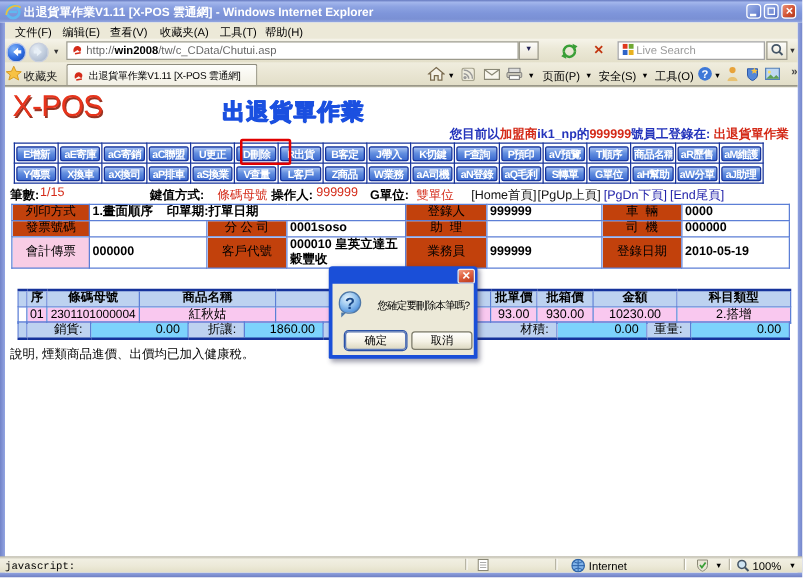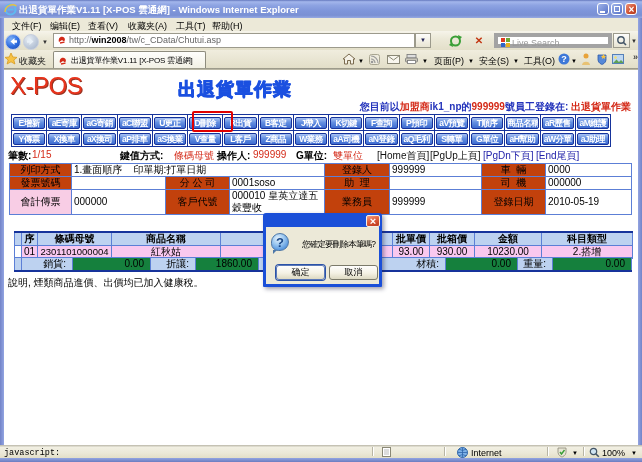--- a/index.html
+++ b/index.html
@@ -21,21 +21,21 @@
 #menubar{left:4px;top:18px;width:634px;height:13px;font-size:9px;color:#000;}
 .menuitem{position:absolute;top:2px;}
 #addrrow{left:4px;top:31px;width:634px;height:19px;background:linear-gradient(180deg,#F6F4EA,#ECE9D8 40%,#E3DFC9);}
 #backbtn{left:5px;top:34px;width:16px;height:16px;border-radius:50%;background:radial-gradient(circle at 35% 30%,#7FB2F8,#2E6CE0 55%,#1746A8);border:1px solid #B9C6E8;color:#fff;font-size:10px;line-height:13px;text-align:center;font-weight:bold;}
 #fwdbtn{left:23px;top:34px;width:16px;height:16px;border-radius:50%;background:radial-gradient(circle at 35% 30%,#E8EEF4,#BFCBDC 55%,#9FAEC6);border:1px solid #C8CFDE;color:#fff;font-size:10px;line-height:13px;text-align:center;font-weight:bold;}
 #addrdrop{left:42px;top:39px;font-size:6px;color:#333;}
 #addrfield{left:53px;top:33px;width:362px;height:15px;background:#fff;border:1px solid #9C9A8C;font-size:9px;line-height:13px;color:#666;white-space:nowrap;}
 #addrcombo{left:415px;top:33px;width:16px;height:15px;background:linear-gradient(180deg,#FDFDFB,#E8E4D3);border:1px solid #9C9A8C;font-size:6px;color:#225;text-align:center;line-height:13px;}
 #refreshbtn{left:446px;top:33px;width:20px;height:16px;}
 #stopbtn{left:470px;top:33px;width:18px;height:16px;color:#C2340F;font-weight:bold;font-size:10px;text-align:center;line-height:15px;}
-#searchbox{left:494px;top:33px;width:118px;height:15px;background:#fff;border:4px solid #a3a3a3;font-size:9px;line-height:13px;color:#999;white-space:nowrap;}
+#searchbox{left:494px;top:33px;width:118px;height:15px;background:#fff;border:1px solid #a3a3a3;font-size:9px;line-height:13px;color:#999;white-space:nowrap;}
 #magbtn{left:613px;top:33px;width:17px;height:15px;background:linear-gradient(180deg,#FDFDFB,#E8E4D3);border:1px solid #9C9A8C;}
 #magdrop{left:631px;top:38px;font-size:6px;color:#333;}
 #tabrow{left:4px;top:50px;width:634px;height:18px;background:linear-gradient(180deg,#F0EDDE,#E2DEC8);}
 #favtext{left:19px;top:55px;font-size:9px;color:#111;}
 #tab1{left:53px;top:51px;width:153px;height:17px;background:linear-gradient(180deg,#FEFEFC,#F2F0E4);border:1px solid #8E8C7E;border-bottom:none;border-radius:2px 2px 0 0;overflow:hidden;}
 #tab1 .ttext{position:absolute;left:17px;top:3px;font-size:8px;color:#000;white-space:nowrap;letter-spacing:-0.2px;}
 .cmd{position:absolute;top:55px;font-size:9px;color:#000;white-space:nowrap;}
 #chromeline{left:4px;top:68px;width:634px;height:2px;background:linear-gradient(180deg,#8E8C7E,#C8C5B2);}
 
 #page{left:4px;top:70px;width:634px;height:375px;background:#fff;}
@@ -49,32 +49,32 @@
 #btngrid .b{margin:1px;height:12px;border:1px solid #16339B;border-radius:2px;background:linear-gradient(180deg,#A8C2F2 0%,#638FE0 45%,#3D6BD0 100%);color:#fff;font-size:8.5px;font-weight:bold;text-align:center;line-height:11px;white-space:nowrap;overflow:hidden;letter-spacing:-0.5px;}
 #redbox{left:192px;top:111px;width:41px;height:21px;border:2px solid #E00000;border-radius:2px;}
 
 #infoline{left:0px;top:149px;width:642px;height:14px;font-size:10px;color:#000;white-space:nowrap;}
 .blu2{color:#2222AA;}
 
 #form{left:9px;top:163px;width:622px;border-collapse:collapse;table-layout:fixed;}
 #form td{border:1px solid #5C7FD6;font-size:10px;line-height:12px;color:#000;padding:0 2px;overflow:hidden;white-space:nowrap;}
 #form .lab{background:#c2410c;text-align:center;padding:0;}
 #form .pink{background:#F8CDE5;}
-#form .inp{background:#fff;}
+#form .inp{background:#fff;font-weight:bold;}
 
 #dtable{left:14px;top:231px;width:618px;border-collapse:collapse;table-layout:fixed;}
 #dtable td{border:1px solid #5C7FD6;font-size:10px;line-height:12px;color:#000;padding:0;text-align:center;overflow:hidden;white-space:nowrap;height:11px;}
 #dtable .hd{background:#BDD2F0;font-weight:bold;border-top:2px solid #16339B;}
 #dtable .pk{background:#F9C8EF;}
 #sumrow{left:14px;top:257px;width:618px;border-collapse:collapse;table-layout:fixed;}
 #sumrow td{border:1px solid #5C7FD6;border-bottom:2px solid #16339B;font-size:10px;line-height:11px;color:#000;padding:0 2px;overflow:hidden;white-space:nowrap;height:10px;}
 #sumrow .si{padding-right:6px;}
 #sumrow .sl{padding-right:6px;}
 #sumrow .sl{background:#BDD2F0;}
-#sumrow .si{background:#15803d;text-align:right;}
+#sumrow .si{background:#7dd3fc;text-align:right;}
 #shuoming{left:8px;top:276px;font-size:10px;color:#000;}
 
 #statusbar{left:0px;top:445px;width:642px;height:13px;background:linear-gradient(180deg,#B9B6A7 0%,#F1EFE2 18%,#ECE9D8 60%,#E3DFC8 100%);}
 #statusbar .st{position:absolute;top:3px;font-size:9px;color:#000;}
 
 #dialog{left:263px;top:213px;width:119px;height:74px;background:#1A4FD8;border-radius:3px 3px 1px 1px;box-shadow:2px 2px 4px rgba(40,40,70,0.45);}
 #dlg-title{position:absolute;left:0;top:0;width:119px;height:14px;border-radius:3px 3px 0 0;background:linear-gradient(180deg,#5E94F2 0%,#2E70EE 30%,#0D52E2 70%,#1A5AE4 100%);color:#fff;font-size:8.5px;font-weight:bold;line-height:14px;padding-left:5px;letter-spacing:-0.3px;}
 #dlg-body{position:absolute;left:3px;top:14px;width:113px;height:57px;background:#ECE9D8;}
 #dlg-x{position:absolute;left:103px;top:1.5px;width:14px;height:12px;background:linear-gradient(160deg,#F2A088 0%,#E26644 40%,#C64426 80%);border:1px solid #F4F0E8;border-radius:2px;color:#fff;font-size:11px;font-weight:bold;text-align:center;line-height:10px;}
 #dlg-icon{position:absolute;left:8px;top:20px;width:18px;height:18px;border-radius:50% 50% 50% 40%;background:radial-gradient(circle at 38% 30%,#E8F4FC 0%,#9CC8F0 40%,#4E90DC 80%,#3E7CC8 100%);border:1px solid #4E78A8;color:#1A4888;font-weight:bold;font-size:13px;text-align:center;line-height:17px;}

